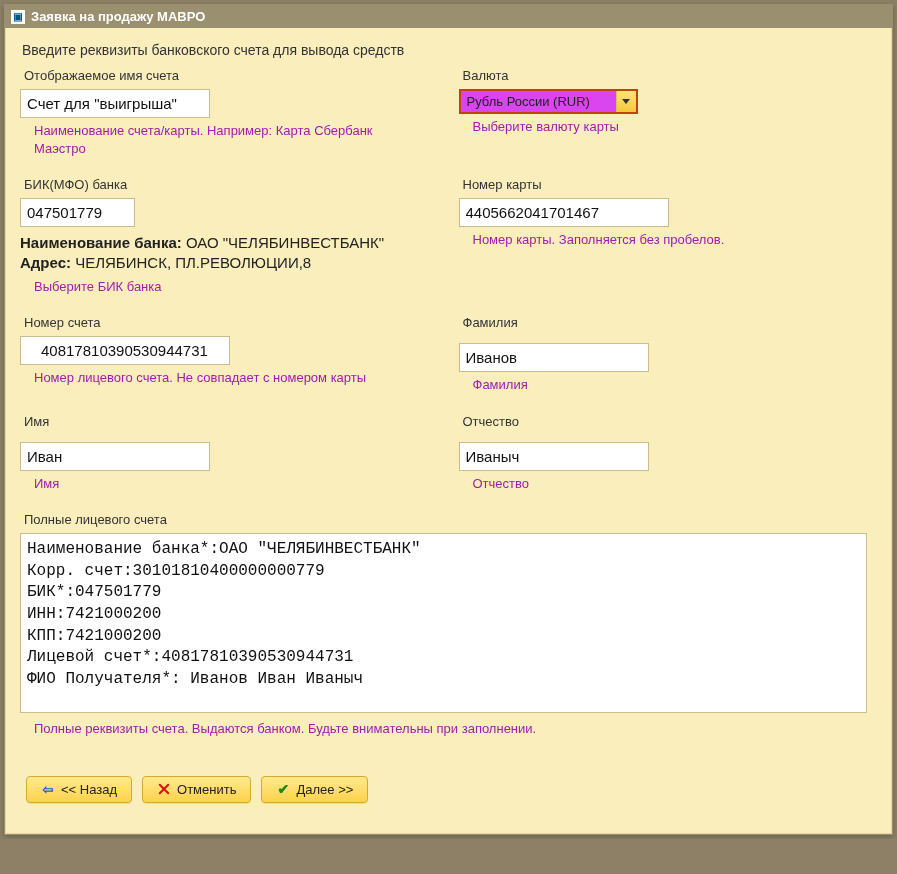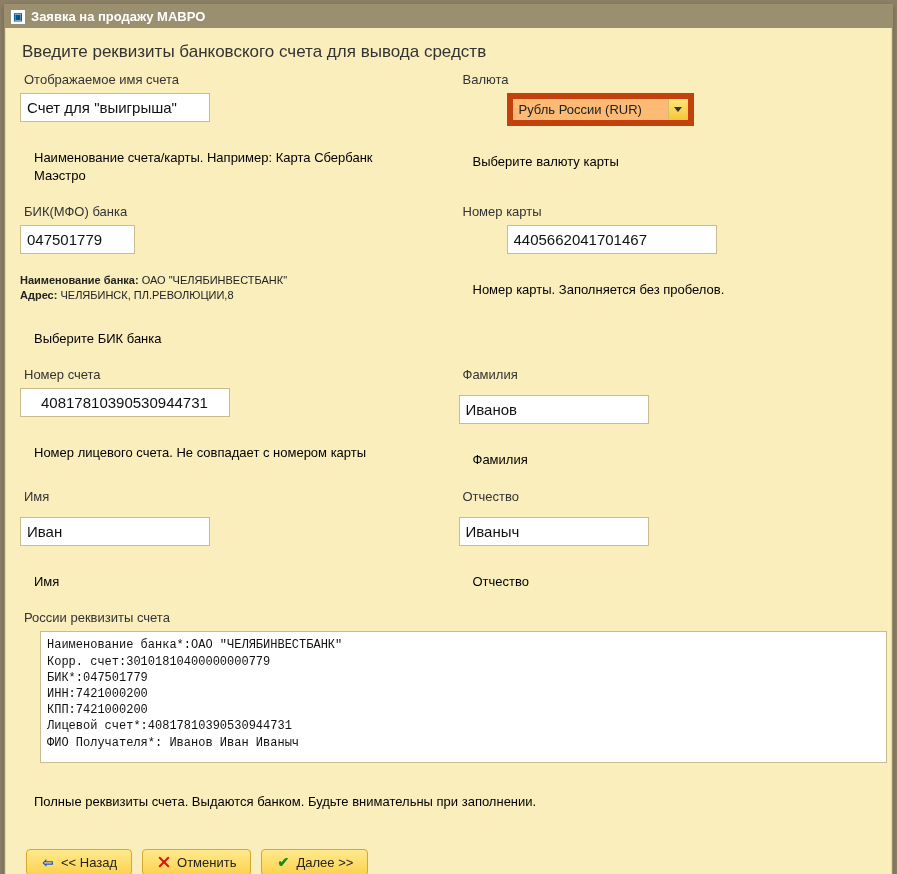--- a/index.html
+++ b/index.html
@@ -37,21 +37,21 @@
     line-height:1;
   }
   .content {
     background:#faeebd;
     border:1px solid #e6d9a0;
     border-top:none;
     padding:10px 14px 30px 14px;
   }
   .intro {
     color:#333;
-    font-size:17px;
+    font-size:14px;
     padding:4px 2px 10px 2px;
   }
   .grid {
     display:flex;
     flex-wrap:wrap;
   }
   .col {
     width:50%;
     padding-right:30px;
     padding-bottom:6px;
@@ -68,27 +68,26 @@
     background:#fff;
     border:1px solid #c8bd8d;
     font-size:15px;
     color:#111;
     padding:5px 6px;
     font-family:Arial, sans-serif;
   }
   .text-input.w-lg { width:190px; }
   .text-input.w-md { width:190px;margin-top:7px; }
   .text-input.w-bik{ width:115px; }
-  .text-input.w-card{ width:210px;margin-left:48px;}
+  .text-input.w-card{ width:210px;}
   .text-input.w-acc{ width:210px;padding-left:20px;}
   .select-wrap {
     display:inline-flex;
-    border:6px solid #c2410c;
-    background:#fdba74;
-    margin-left:48px;
+    border:2px solid #c2410c;
+    background:#d946ef;
   }
   .select-text {
     padding:3px 6px;
     font-size:13px;
     min-width:155px;
   }
   .select-btn {
     width:20px;
     background:linear-gradient(#ffe37a,#f4c838);
     border-left:1px solid #d6be6a;
@@ -96,45 +95,44 @@
     align-items:center;
     justify-content:center;
   }
   .select-btn .tri {
     width:0;height:0;
     border-left:4px solid transparent;
     border-right:4px solid transparent;
     border-top:5px solid #333;
   }
   .help-text {
-    color:#000000;
-    font-size:13px;
-    margin-top:27px;
+    color:#a21caf;
+    font-size:13px;
+    margin-top:4px;
     padding-left:14px;
     line-height:1.35;
   }
   .bank-info {
-    font-size:11px;
+    font-size:15px;
     color:#222;
-    margin-top:19px;
+    margin-top:6px;
     line-height:1.35;
   }
   .bank-info b { font-weight:bold; }
   .section-spacer { height:14px; }
   .full-block { padding-right:10px; }
   .textarea {
     width:100%;
-    height:132px;
+    height:180px;
     font-family:"Courier New",monospace;
-    font-size:12px;
+    font-size:16px;
     resize:none;
     white-space:pre;
     overflow:auto;
     line-height:1.35;
-    margin-left:20px;
   }
   .btn-row {
     display:flex;
     gap:10px;
     margin-top:38px;
     margin-left:6px;
   }
   .btn {
     display:inline-flex;
     align-items:center;
@@ -228,21 +226,21 @@
       <div class="col right">
         <div class="section-spacer"></div>
         <span class="field-label">Отчество</span>
         <input class="text-input w-md" value="Иваныч" style="">
         <div class="help-text">Отчество</div>
       </div>
     </div>
 
     <div class="full-block">
       <div class="section-spacer"></div>
-      <span class="field-label">России реквизиты счета</span>
+      <span class="field-label">Полные лицевого счета</span>
       <textarea class="textarea" style="">Наименование банка*:ОАО "ЧЕЛЯБИНВЕСТБАНК"
 Корр. счет:30101810400000000779
 БИК*:047501779
 ИНН:7421000200
 КПП:7421000200
 Лицевой счет*:40817810390530944731
 ФИО Получателя*: Иванов Иван Иваныч</textarea>
       <div class="help-text" style="padding-left:14px;">Полные реквизиты счета. Выдаются банком. Будьте внимательны при заполнении.</div>
     </div>
 

